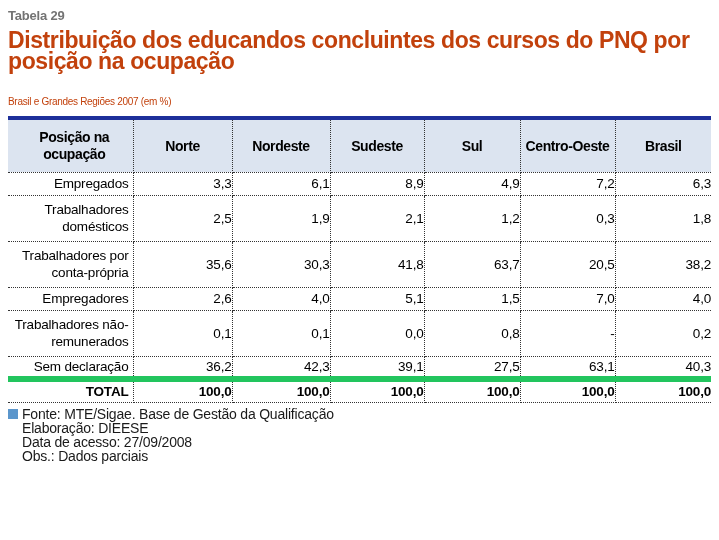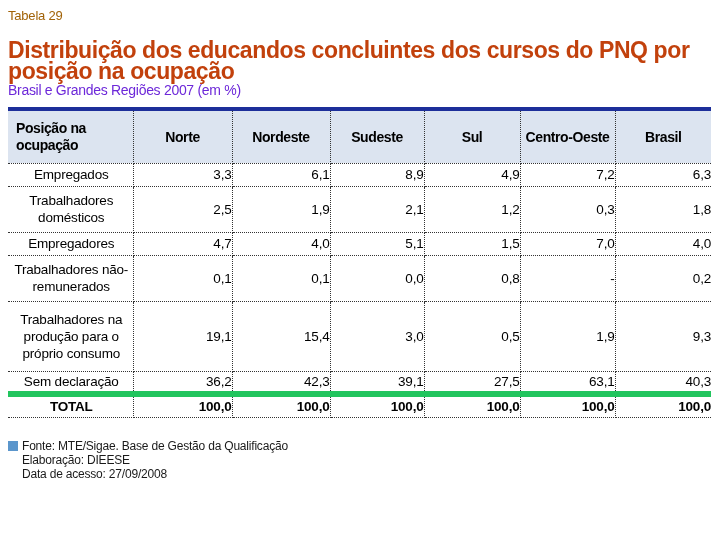--- a/index.html
+++ b/index.html
@@ -6,37 +6,38 @@
   html, body { background: #ffffff; }
   body {
     width: 719px; height: 540px;
     font-family: "Liberation Sans", sans-serif;
     color: #000;
     overflow: hidden;
   }
   .page { padding: 8px 8px 0 8px; width: 719px; }
 
   .table-label {
-    color: #a16207;
-    font-size: 13px; font-weight: normal;
+    color: #737373;
+    font-size: 13px; font-weight: bold;
     letter-spacing: -0.2px;
-    margin-bottom: 17px;
+    margin-bottom: 7px;
   }
   .main-title {
     color: #c2410c;
     font-size: 23px; font-weight: bold;
     letter-spacing: -0.4px;
     line-height: 21px;
     margin-bottom: 0;
   }
   .subtitle {
-    color: #6d28d9;
-    font-size: 14px;
+    color: #c2410c;
+    font-size: 10px;
     letter-spacing: -0.3px;
     margin-bottom: 9px;
+    margin-top: 24px;
   }
 
   .blue-rule {
     width: 703px; height: 4px;
     background: #1d2f9a;
   }
 
   table.data-table {
     width: 703px;
     border-collapse: collapse;
@@ -55,47 +56,47 @@
   }
 
   tr.header-row th {
     background: #dce4f0;
     font-weight: bold;
     font-size: 14px;
     height: 52px;
     letter-spacing: -0.4px;
   }
   tr.header-row th.corner {
-    text-align: left;
+    text-align: center;
     padding-left: 8px;
     line-height: 17px;
   }
 
   td.row-label {
-    text-align: center;
+    text-align: right;
     padding-left: 6px;
     padding-right: 4px;
     line-height: 17px;
   }
   td.num { text-align: right; }
 
   tr.r-single td { height: 23px; }
   tr.r-double td { height: 46px; }
   tr.r-triple td { height: 70px; }
 
   tr.total-row td {
     font-weight: bold;
     height: 23px;
     border-top: 6px solid #22c55e;
     border-bottom: 1px dotted #333;
   }
 
   .footer {
-    margin-top: 21px;
-    font-size: 12px;
+    margin-top: 4px;
+    font-size: 14px;
     line-height: 14px;
     color: #1a1a1a;
     letter-spacing: -0.2px;
   }
   .footer .source-line { display: flex; align-items: flex-start; }
   .footer .bullet {
     width: 10px; height: 10px;
     background: #5b96cc;
     display: inline-block;
     margin-right: 4px;
@@ -149,50 +150,50 @@
       <tr class="r-double">
         <td class="row-label">Trabalhadores domésticos</td>
         <td class="num">2,5</td>
         <td class="num">1,9</td>
         <td class="num">2,1</td>
         <td class="num">1,2</td>
         <td class="num">0,3</td>
         <td class="num">1,8</td>
       </tr>
 
+      <tr class="r-double">
+        <td class="row-label">Trabalhadores por conta-própria</td>
+        <td class="num">35,6</td>
+        <td class="num">30,3</td>
+        <td class="num">41,8</td>
+        <td class="num">63,7</td>
+        <td class="num">20,5</td>
+        <td class="num">38,2</td>
+      </tr>
 
       <tr class="r-single">
         <td class="row-label">Empregadores</td>
-        <td class="num">4,7</td>
+        <td class="num">2,6</td>
         <td class="num">4,0</td>
         <td class="num">5,1</td>
         <td class="num">1,5</td>
         <td class="num">7,0</td>
         <td class="num">4,0</td>
       </tr>
 
       <tr class="r-double">
         <td class="row-label">Trabalhadores não-remunerados</td>
         <td class="num">0,1</td>
         <td class="num">0,1</td>
         <td class="num">0,0</td>
         <td class="num">0,8</td>
         <td class="num">-</td>
         <td class="num">0,2</td>
       </tr>
 
-      <tr class="r-triple">
-        <td class="row-label">Trabalhadores na produção para o próprio consumo</td>
-        <td class="num">19,1</td>
-        <td class="num">15,4</td>
-        <td class="num">3,0</td>
-        <td class="num">0,5</td>
-        <td class="num">1,9</td>
-        <td class="num">9,3</td>
-      </tr>
 
       <tr class="r-single">
         <td class="row-label">Sem declaração</td>
         <td class="num">36,2</td>
         <td class="num">42,3</td>
         <td class="num">39,1</td>
         <td class="num">27,5</td>
         <td class="num">63,1</td>
         <td class="num">40,3</td>
       </tr>
@@ -209,15 +210,16 @@
     </tbody>
   </table>
 
   <div class="footer">
     <div class="source-line">
       <span class="bullet"></span>
       <span>Fonte: MTE/Sigae. Base de Gestão da Qualificação</span>
     </div>
     <div class="indent">Elaboração: DIEESE</div>
     <div class="indent">Data de acesso: 27/09/2008</div>
+    <div class="indent">Obs.: Dados parciais</div>
   </div>
 
 </div>
 
 </body></html>

